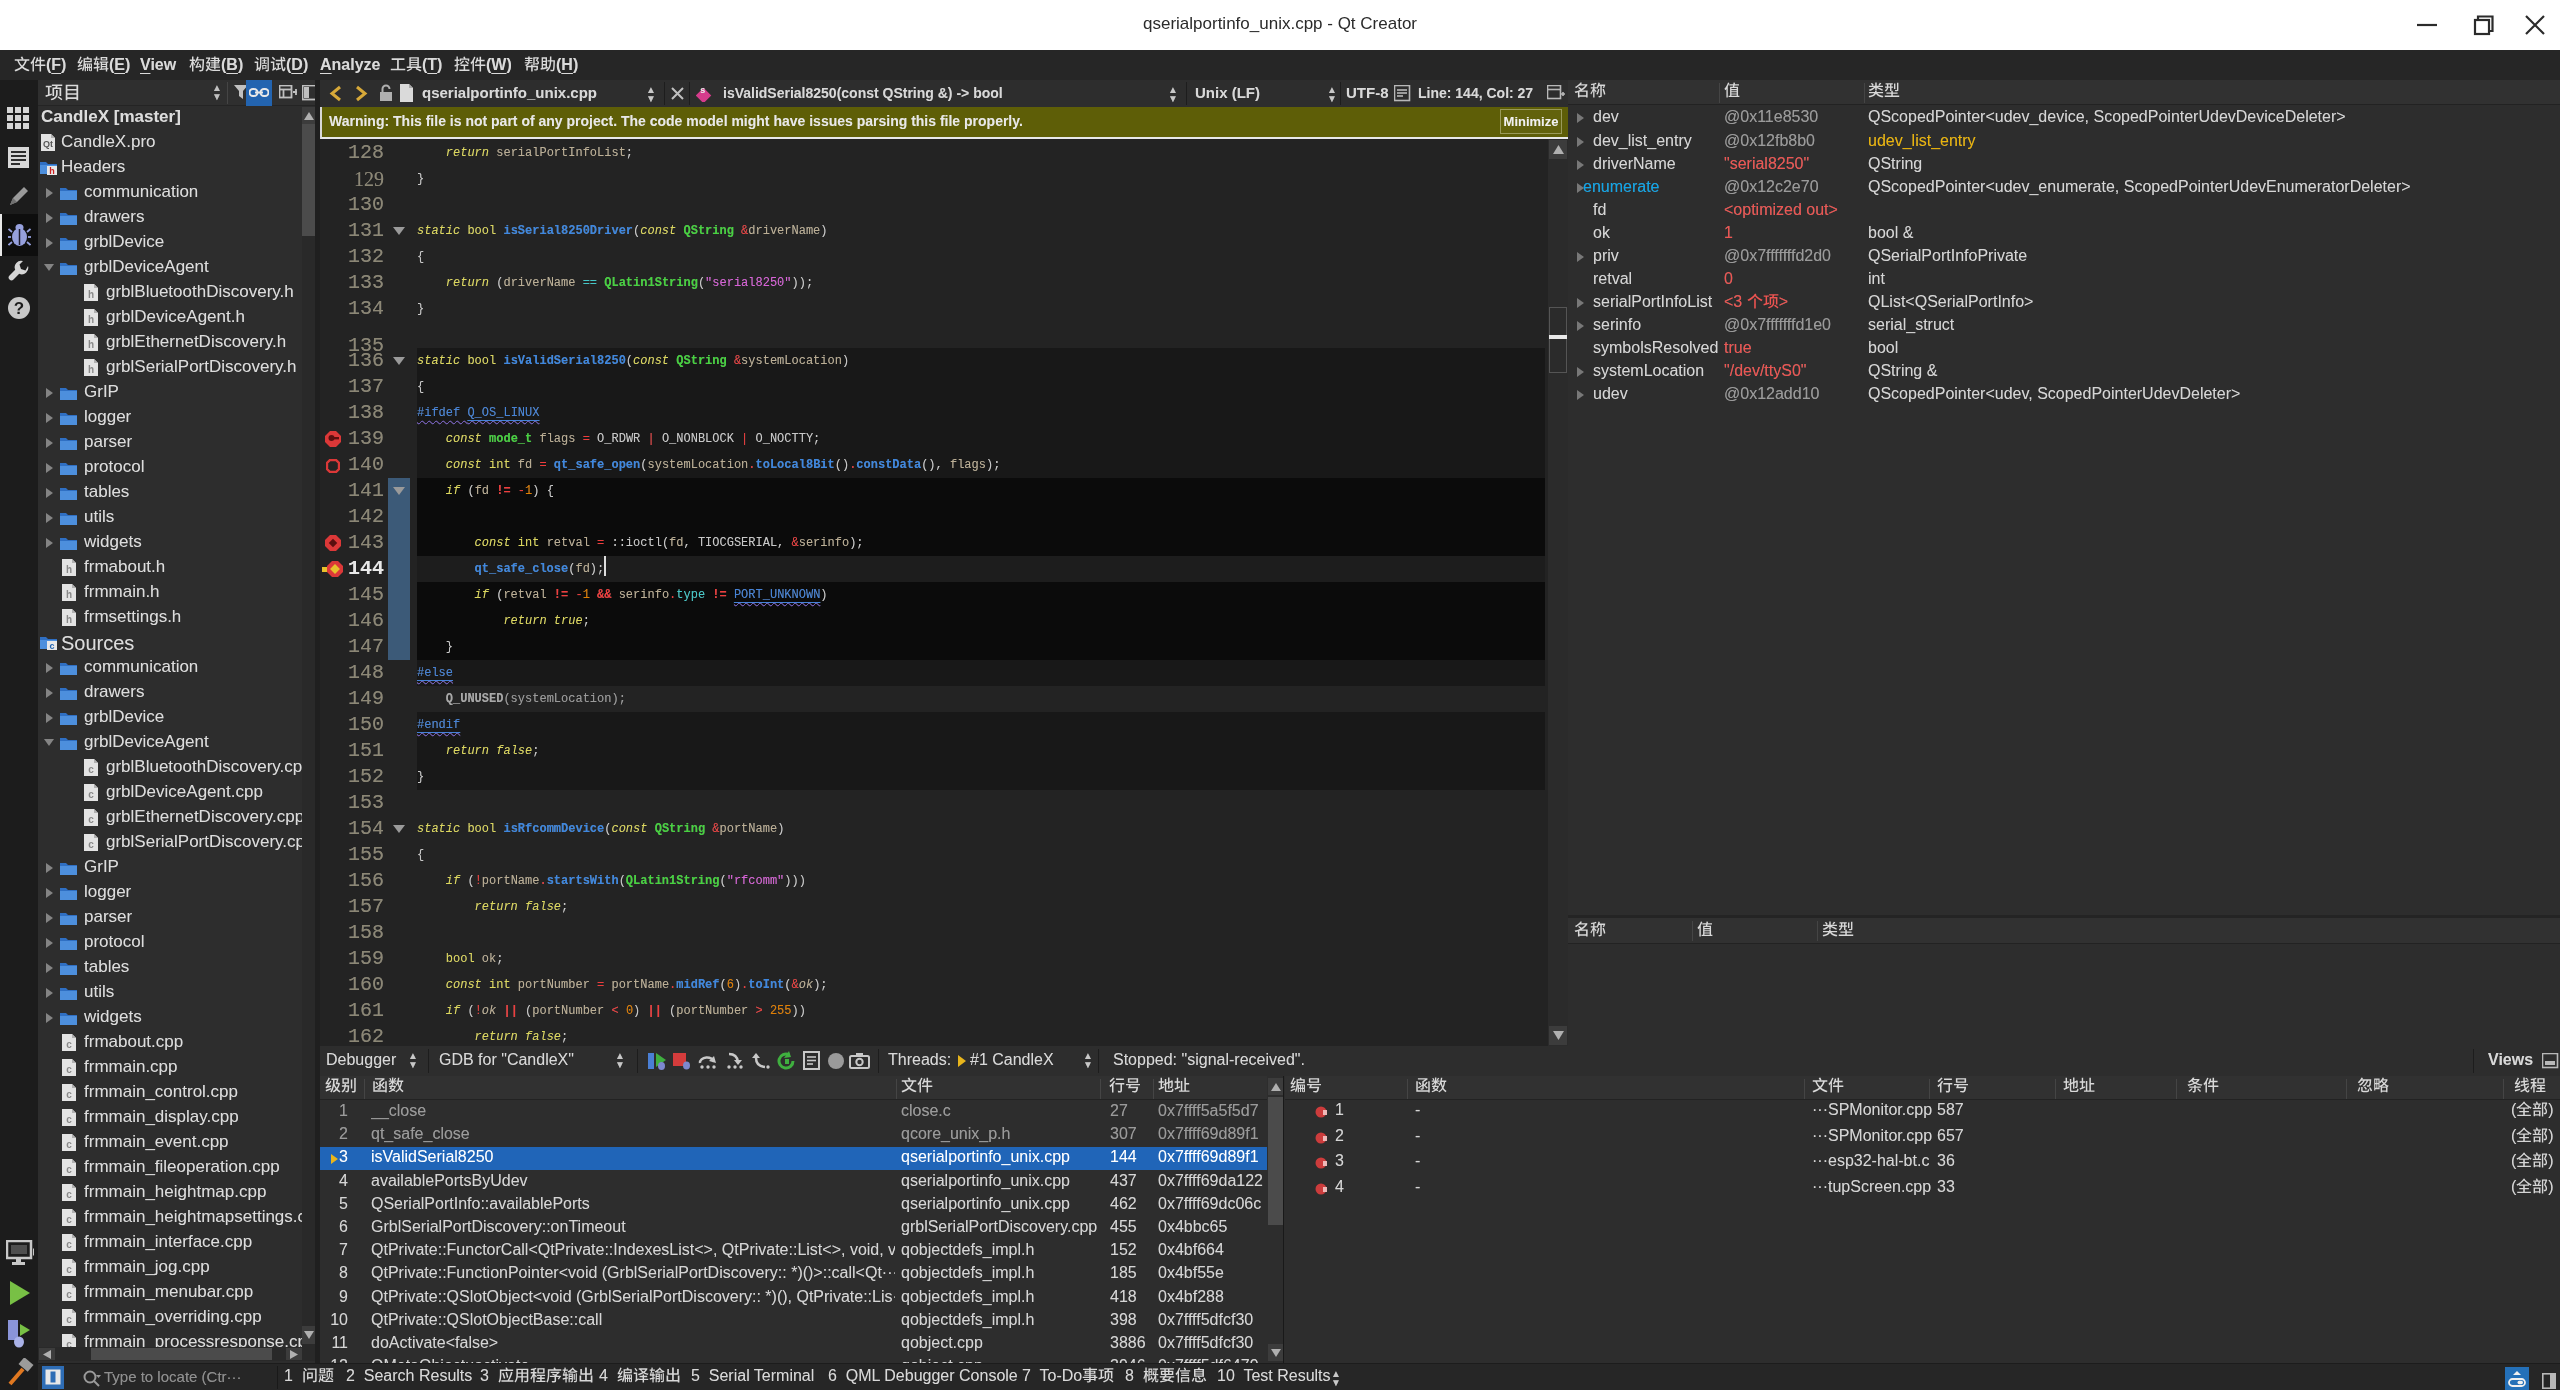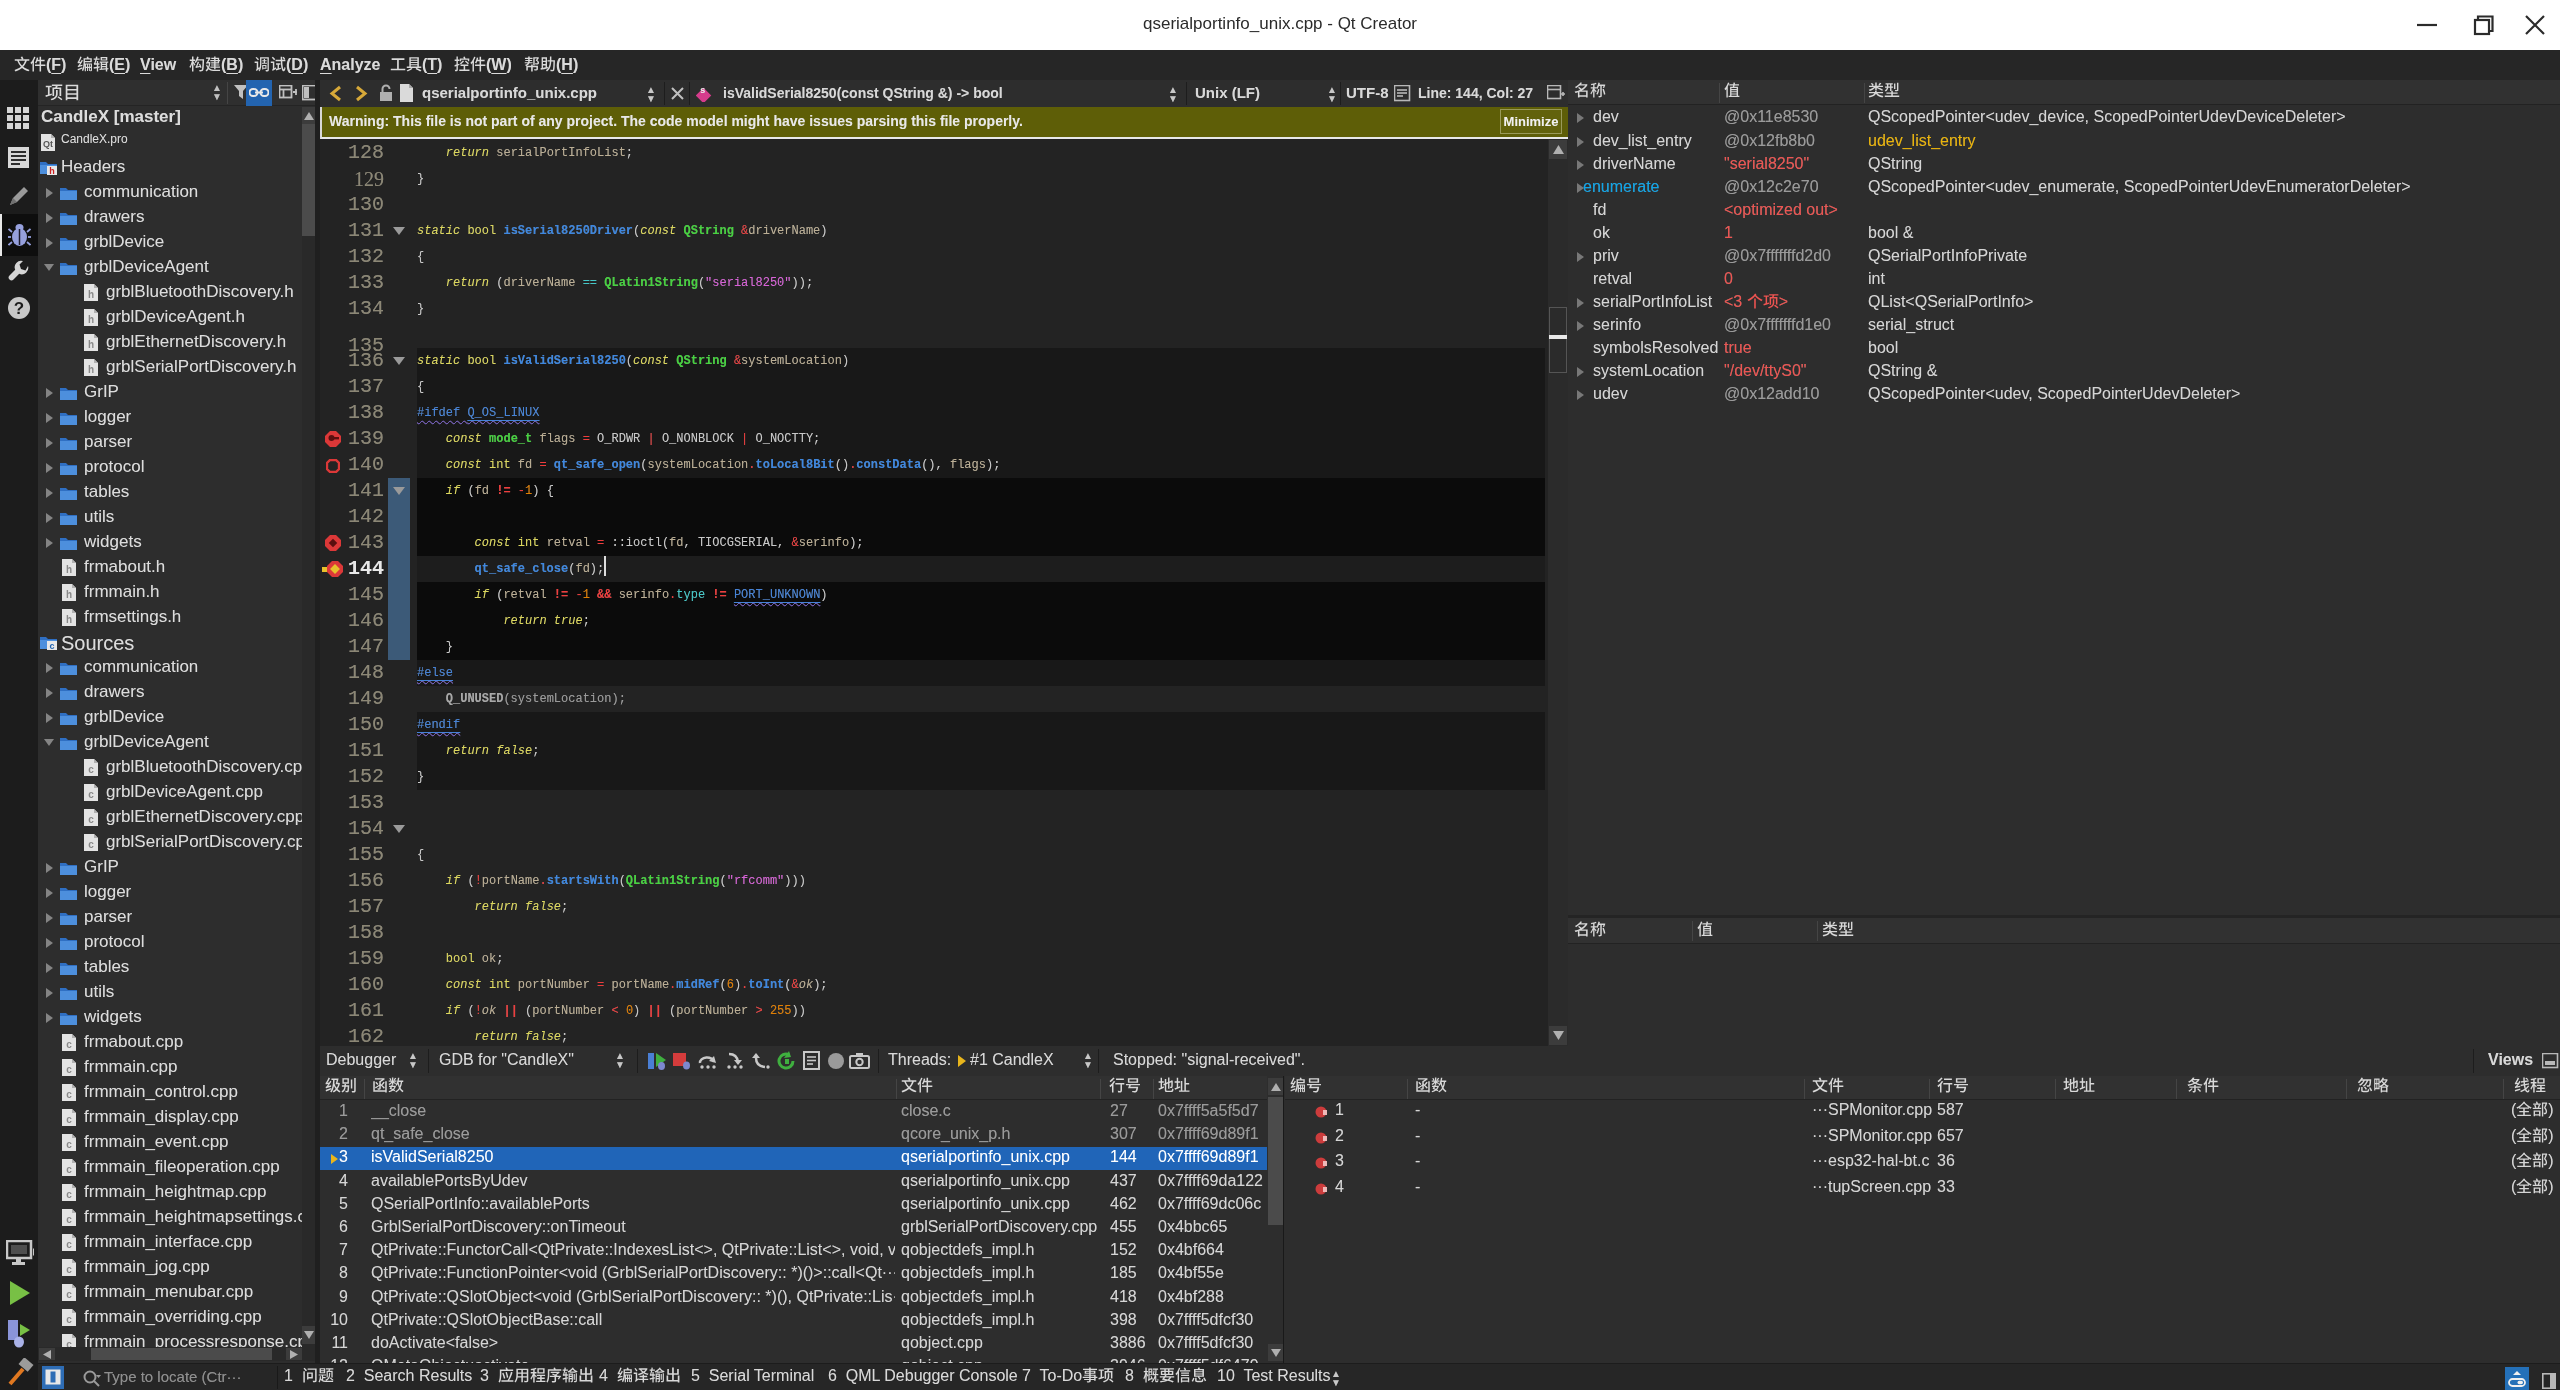--- a/index.html
+++ b/index.html
@@ -353,21 +353,21 @@
     <svg class="abs" style="left:264px;top:5px" width="16" height="16">
       <rect x="0.5" y="0.5" width="14" height="14" fill="none" stroke="#c0c0c0" stroke-width="1.8"></rect>
       <rect x="2" y="2" width="5" height="11" fill="#c0c0c0"></rect>
     </svg>
     <span class="abs" style="left:3px;top:27px;font-size:17px;font-weight:700;color:#dcdcdc;white-space:nowrap">CandleX [master]</span>
     <svg class="abs" style="left:3px;top:54px" width="14" height="17">
       <path d="M0 0 h10 l4 4 v13 h-14 z" fill="#e3e3e3"></path>
       <path d="M10 0 l4 4 h-4 z" fill="#b0b0b0"></path>
       <text x="7" y="13" font-family="Liberation Sans" font-size="9" font-weight="bold" fill="#555" text-anchor="middle">Qt</text>
     </svg>
-    <span class="abs" style="left:23px;top:52px;font-size:12px;font-weight:400;color:#dcdcdc;white-space:nowrap">CandleX.pro</span>
+    <span class="abs" style="left:23px;top:52px;font-size:17px;font-weight:400;color:#dcdcdc;white-space:nowrap">CandleX.pro</span>
     <svg class="abs" style="left:2px;top:80px" width="18" height="15">
       <path d="M0 2 h6 l2 2 h9 v10 h-17 z" fill="#2f6fc3"></path>
       <path d="M0 5 h17 v9 h-17 z" fill="#4d8fdd"></path>
       <rect x="7" y="6" width="10" height="9" fill="#e8e8e8"></rect>
       <text x="12" y="14" font-family="Liberation Sans" font-size="9" font-weight="bold" fill="#cc2222" text-anchor="middle">h</text>
     </svg>
     <span class="abs" style="left:23px;top:77px;font-size:17px;font-weight:400;color:#dcdcdc;white-space:nowrap">Headers</span>
     <svg class="abs" style="left:7px;top:107px" width="9" height="12">
       <path d="M1 1 L8 6 L1 11 Z" fill="#848484"></path>
     </svg>
@@ -821,20 +821,21 @@
       <div class="codeline" style="top:547px">    <span style="color:#a8a8a8;font-weight:bold">Q_UNUSED</span><span class="gr">(systemLocation);</span></div>
       <div class="lnum" style="top:573px;">150</div>
       <div class="codeline" style="top:573px"><span class="wavy"><span class="ppu">#endif</span></span></div>
       <div class="lnum" style="top:599px;">151</div>
       <div class="codeline" style="top:599px">    <span class="k">return</span> <span class="k">false</span>;</div>
       <div class="lnum" style="top:625px;">152</div>
       <div class="codeline" style="top:625px">}</div>
       <div class="lnum" style="top:651px;">153</div>
       <div class="codeline" style="top:651px"></div>
       <div class="lnum" style="top:677px;">154</div>
+      <div class="codeline" style="top:677px"><span class="k">static</span> <span class="t">bool</span> <span class="f">isRfcommDevice</span>(<span class="k">const</span> <span class="g">QString</span> <span class="o">&amp;</span><span class="v">portName</span>)</div>
       <div class="lnum" style="top:703px;">155</div>
       <div class="codeline" style="top:703px">{</div>
       <div class="lnum" style="top:729px;">156</div>
       <div class="codeline" style="top:729px">    <span class="k">if</span> (<span class="o">!</span><span class="v">portName</span><span class="o">.</span><span class="f">startsWith</span>(<span class="g">QLatin1String</span>(<span class="s">"rfcomm"</span>)))</div>
       <div class="lnum" style="top:755px;">157</div>
       <div class="codeline" style="top:755px">        <span class="k">return</span> <span class="k">false</span>;</div>
       <div class="lnum" style="top:781px;">158</div>
       <div class="codeline" style="top:781px"></div>
       <div class="lnum" style="top:807px;">159</div>
       <div class="codeline" style="top:807px">    <span class="t">bool</span> <span class="v">ok</span>;</div>

